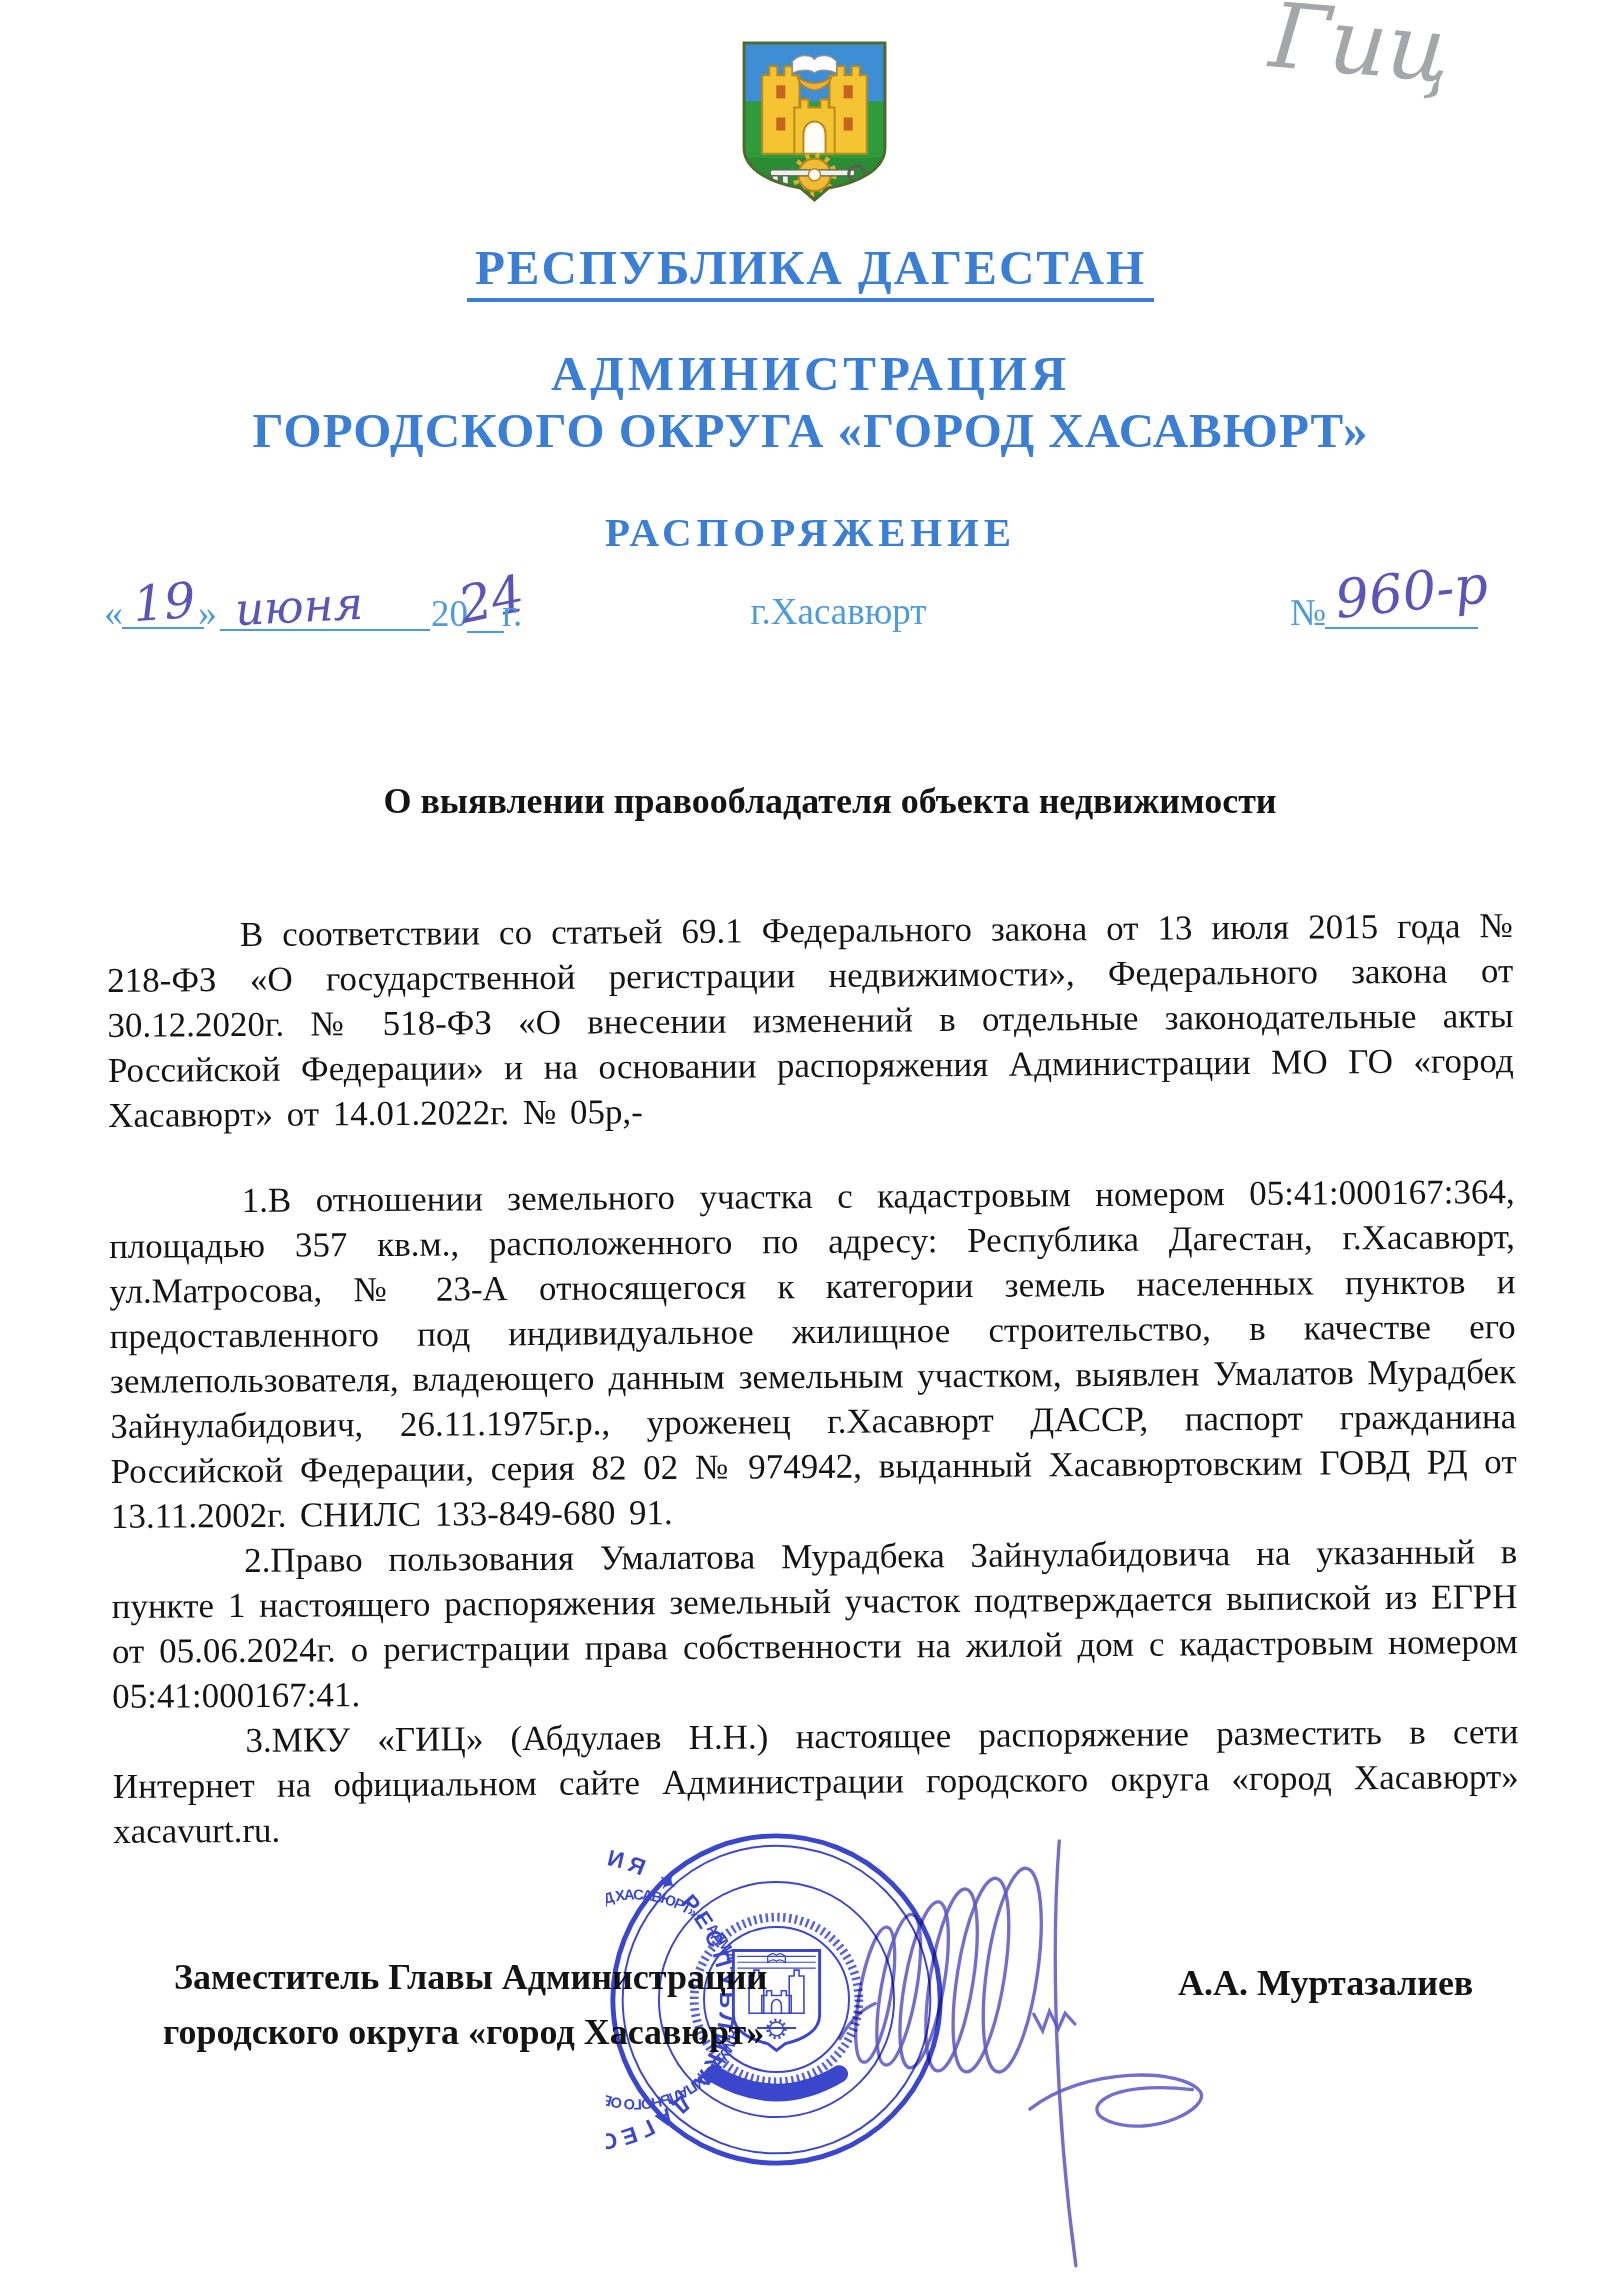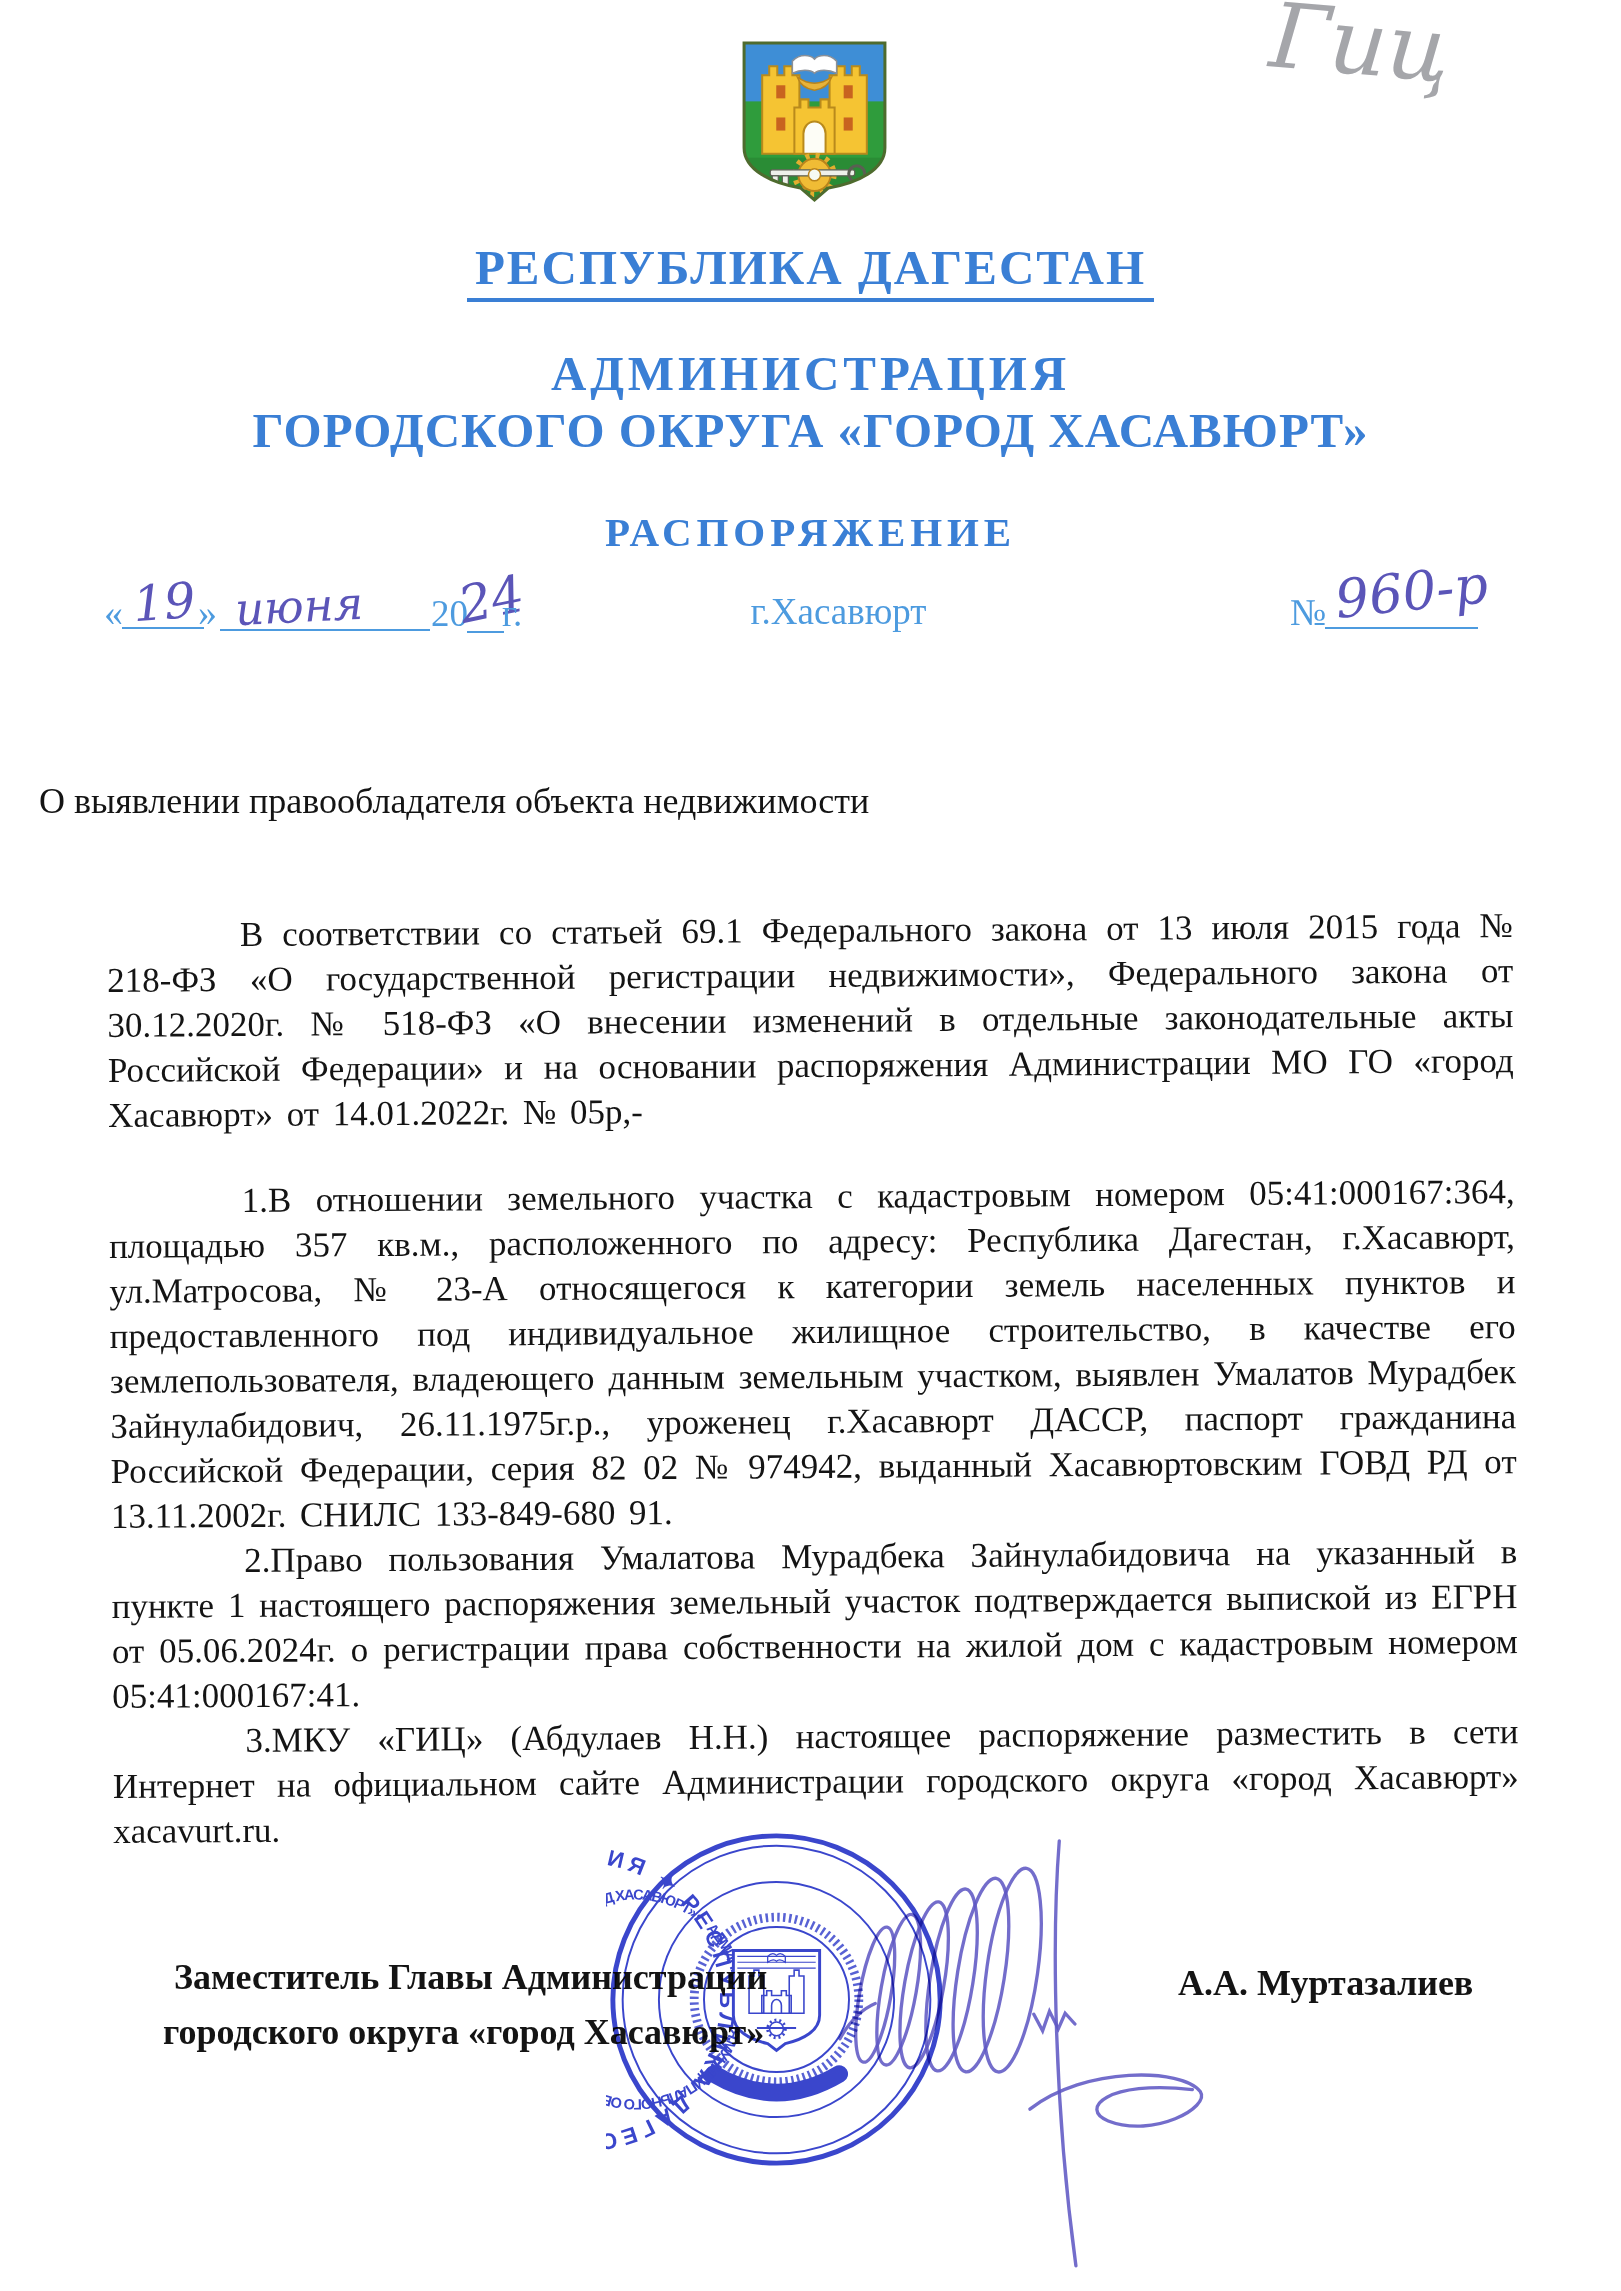--- a/index.html
+++ b/index.html
@@ -29,23 +29,23 @@
   .dl{ position:absolute; white-space:nowrap; }
   .dl-print{ color:var(--form_blue); font-size:38px; }
   .dl-hand{
     color:var(--hand_ink); font-style:italic; font-family:"DejaVu Serif", serif;
     line-height:1;
   }
   .uline{ position:absolute; height:0; border-bottom:2.9px solid var(--form_blue); }
   .dl-city{ left:0; width:100%; text-align:center; top:590px; color:var(--form_blue); font-size:37px;padding-left:28px; }
   
   .doc-title{
-    position:absolute; top:780px; left:0; width:100%; 
+    position:absolute; top:780px; left:0; width:100%; text-align:center;
     padding-left:39px; box-sizing:border-box;
-    font-size:36px; font-weight:normal; color:var(--body_black);
+    font-size:36px; font-weight:bold; color:var(--body_black);
   }
   
   .body-text{
     position:absolute; left:110px; top:908px; width:1406px;
     font-size:35px; line-height:45px; color:var(--body_black);
     text-align:justify; word-spacing:4.9px; transform:rotate(-0.4deg);
   }
   .body-text p{ margin:0; text-indent:133px; }
   .body-text p.first{ margin-bottom:41px; }
   

